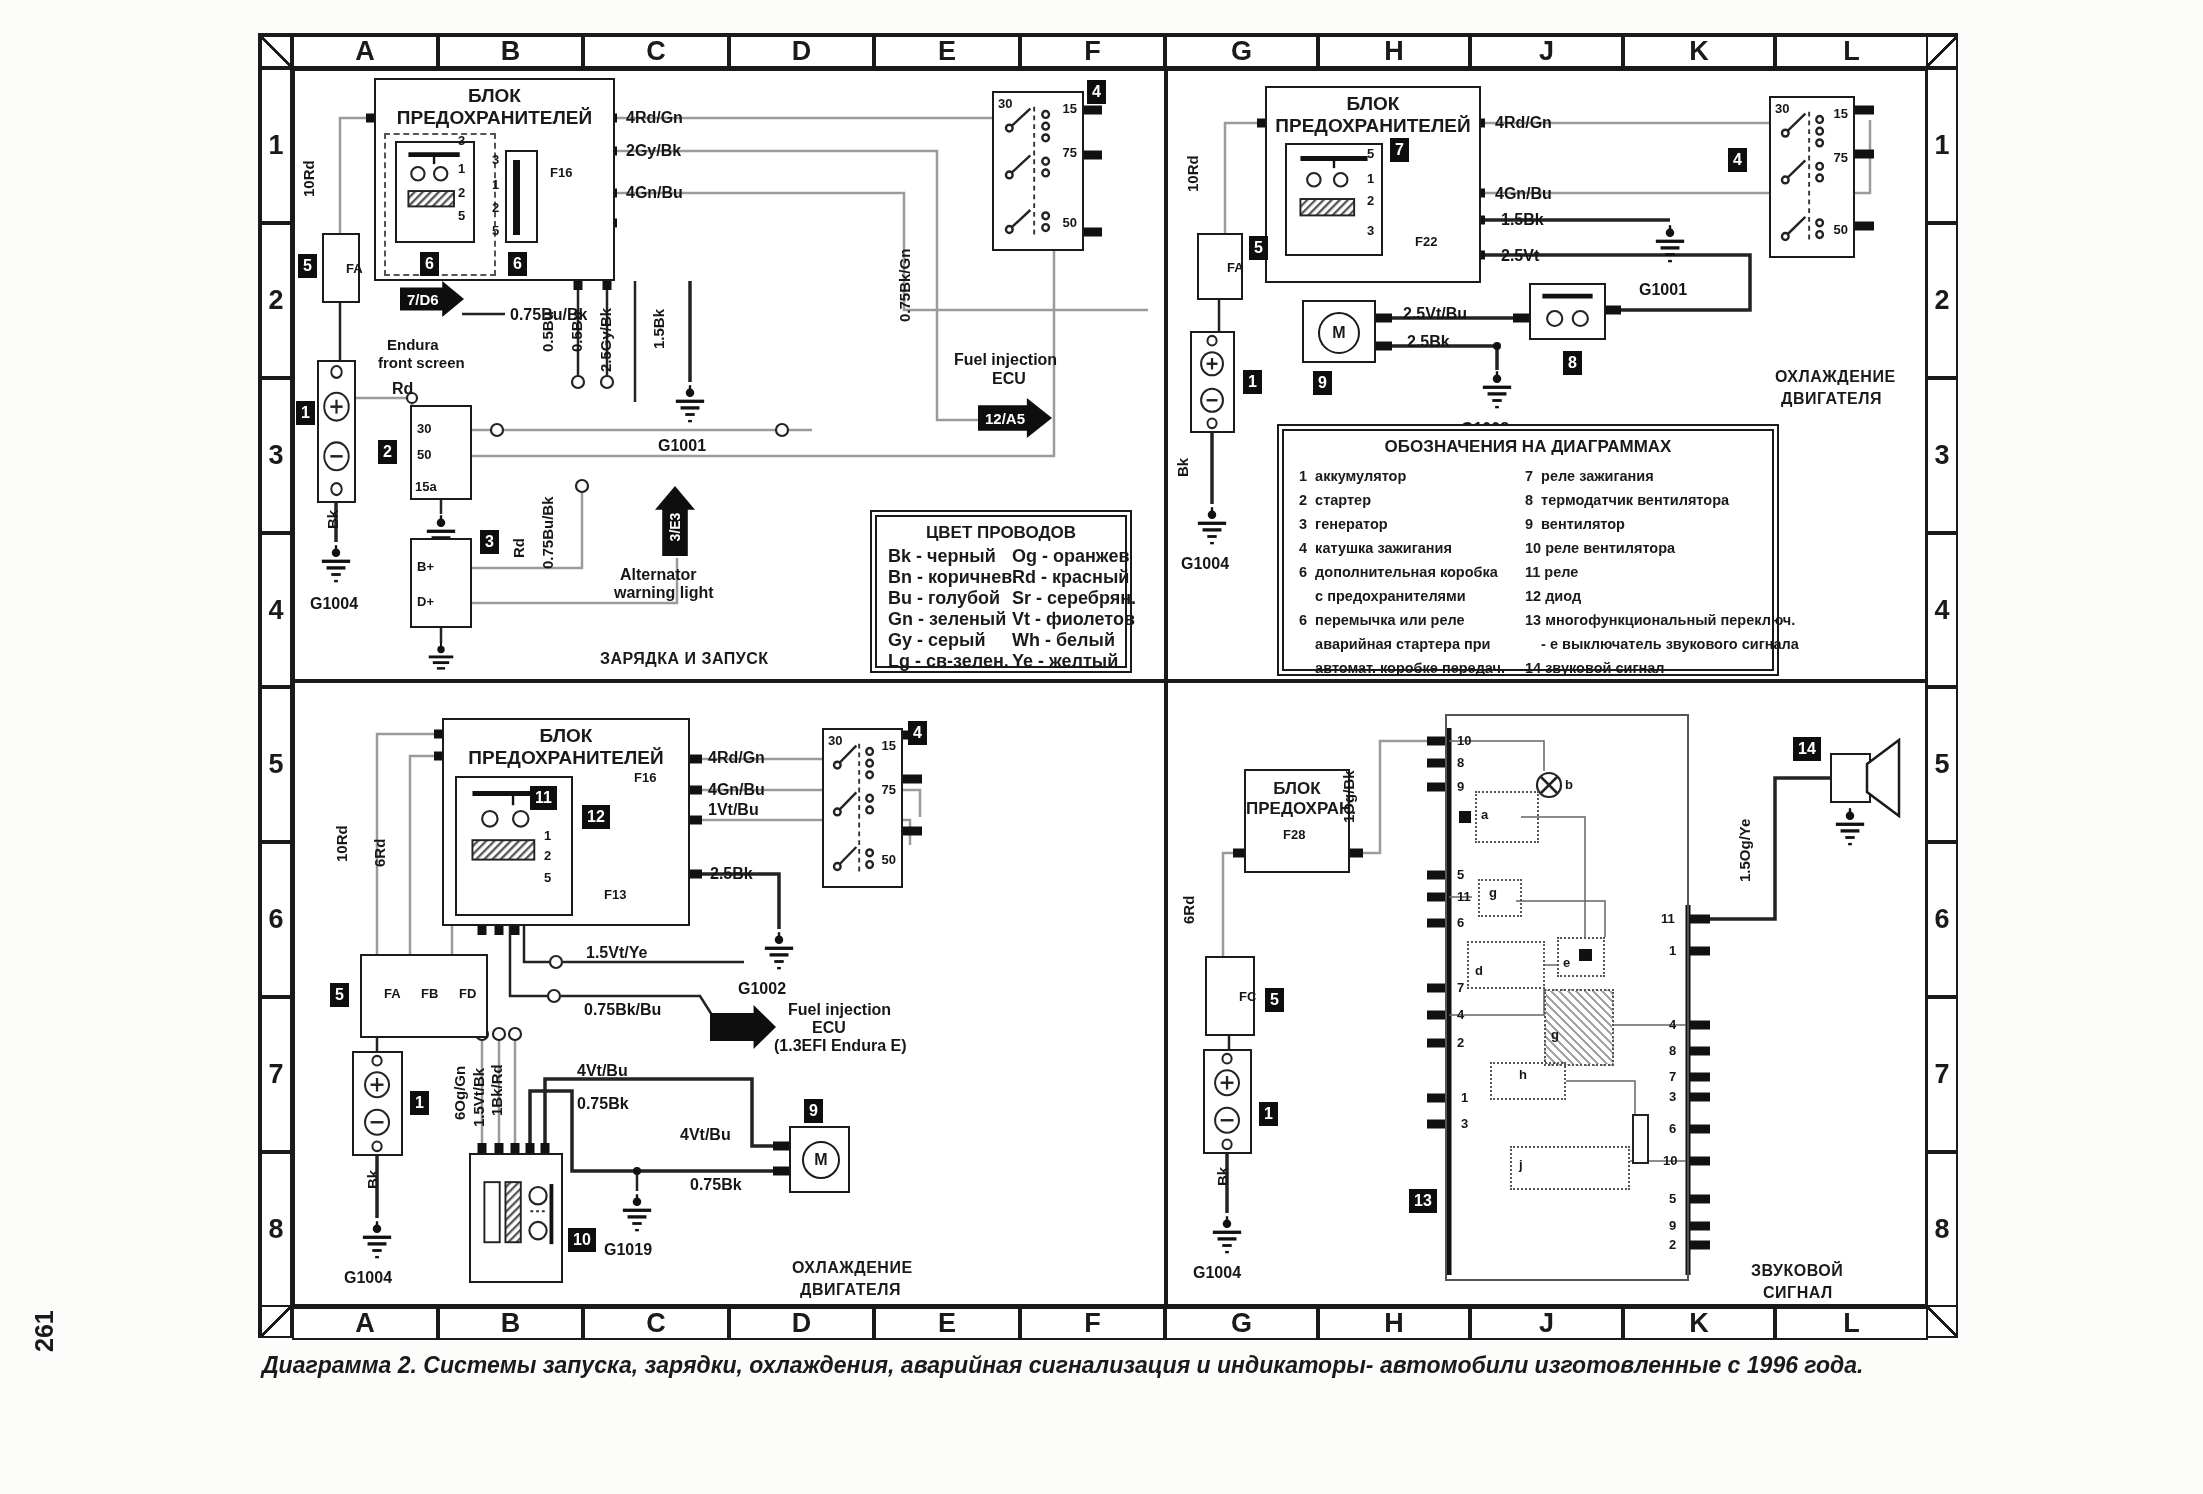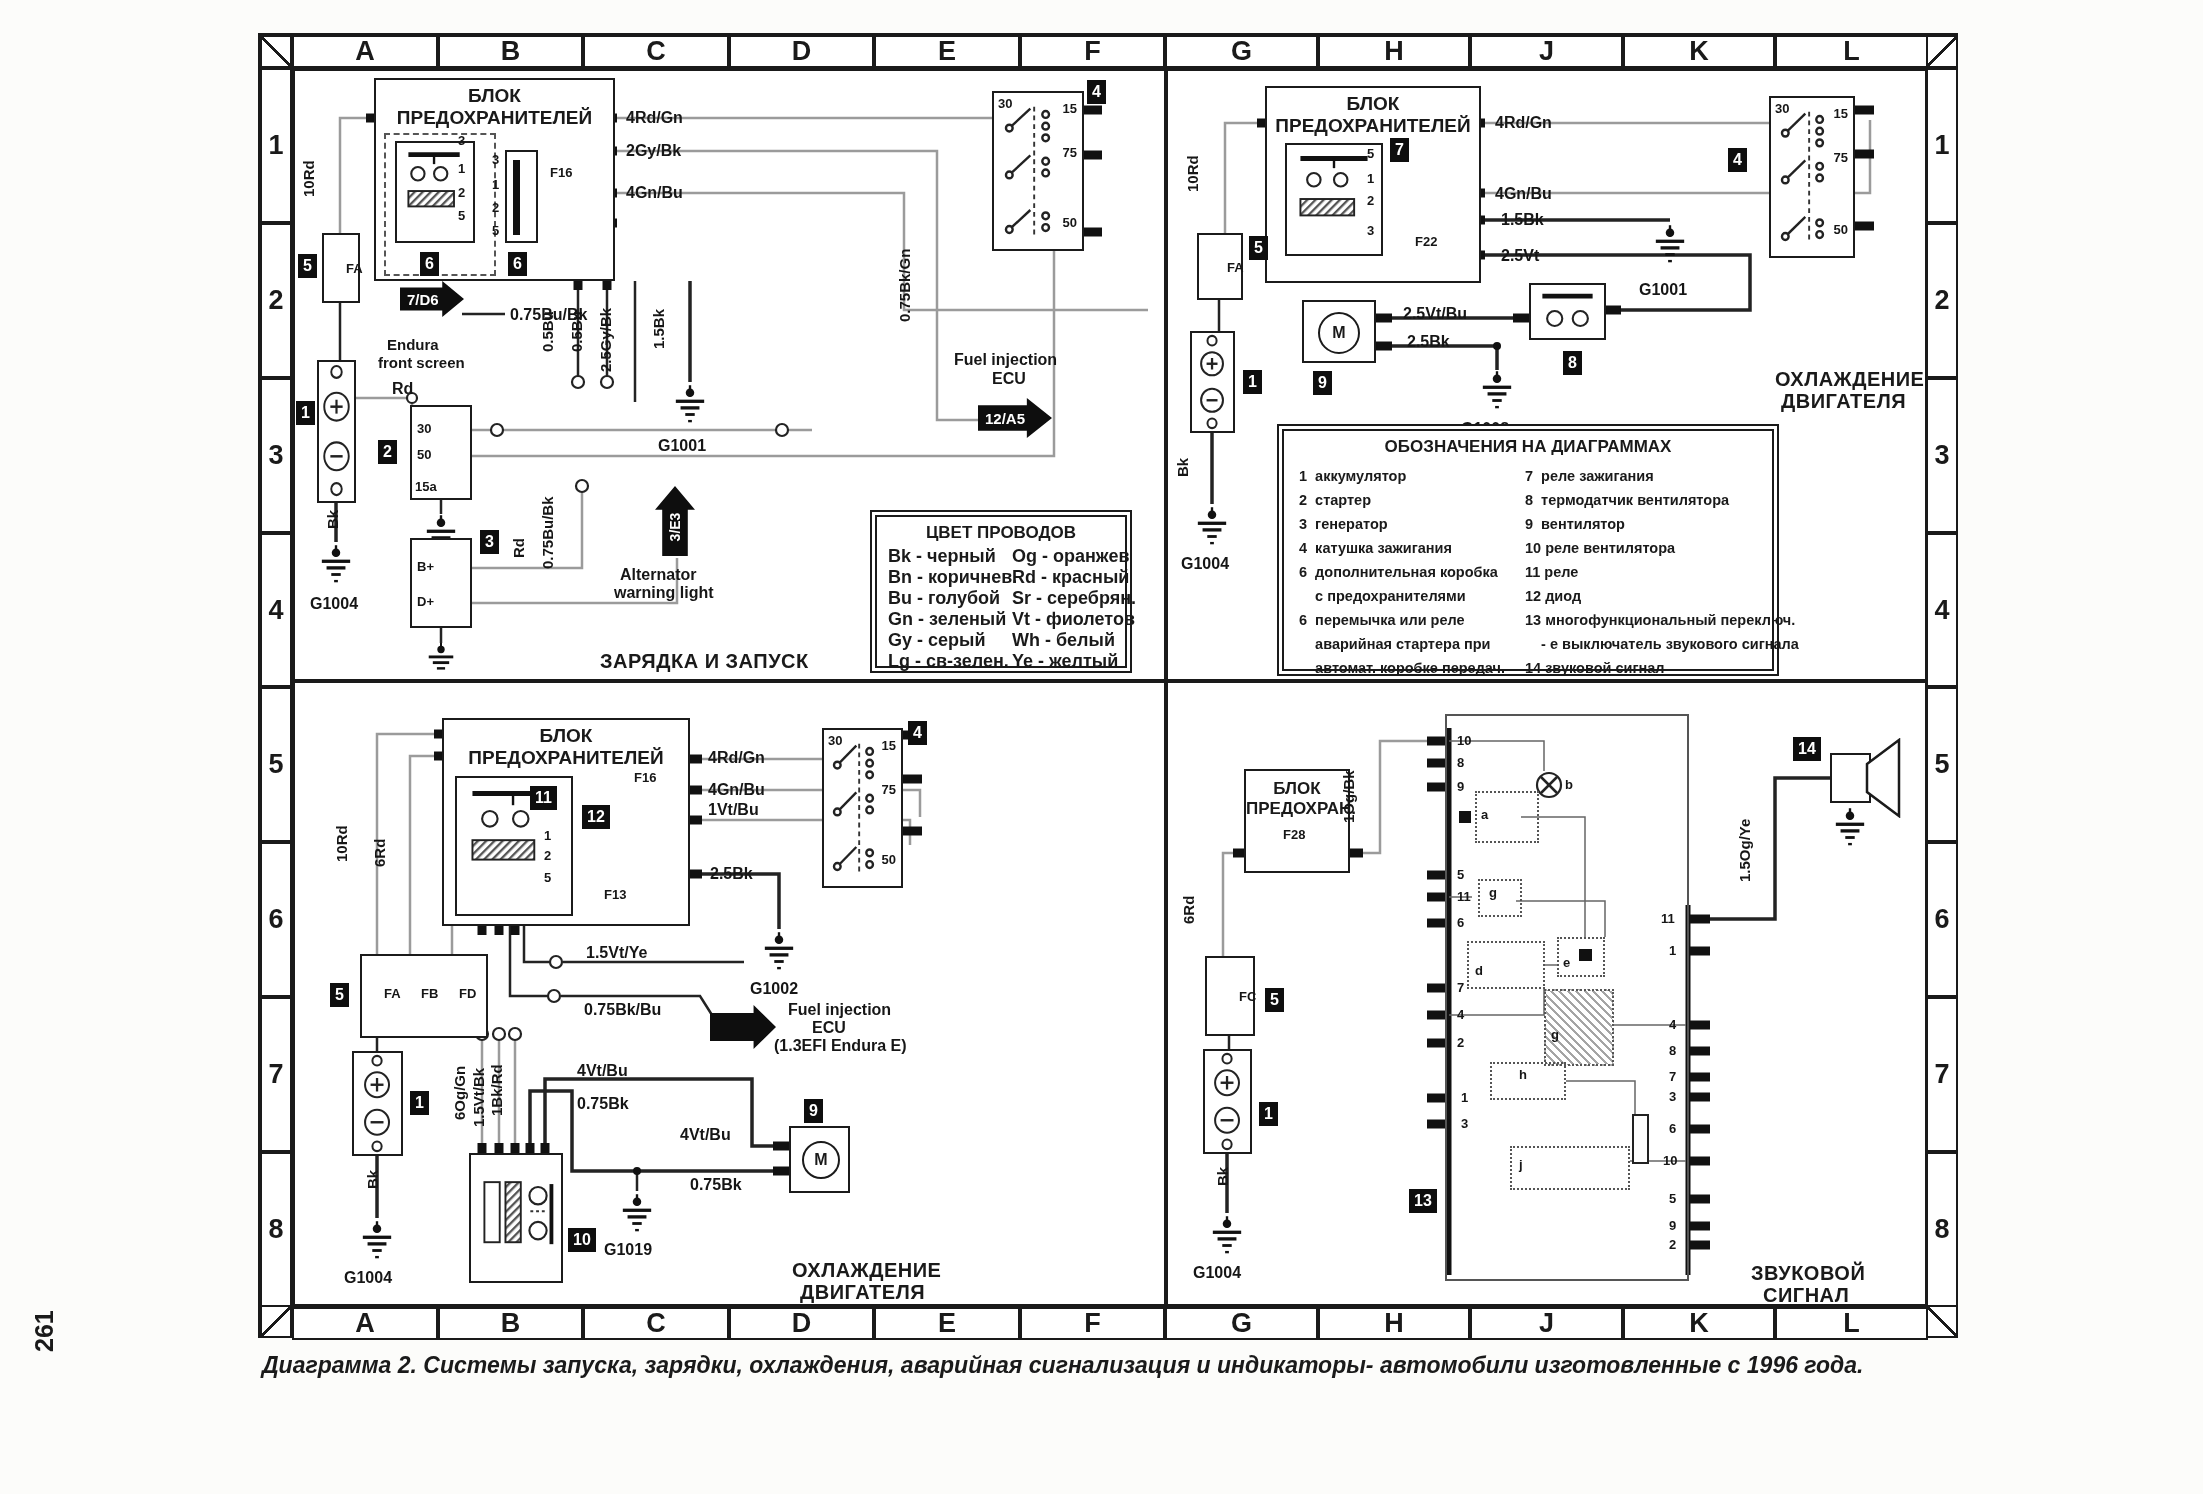--- a/index.html
+++ b/index.html
@@ -26,21 +26,21 @@
   svg line,svg polyline{stroke-linecap:butt}
   .box{position:absolute;border:2.5px solid #1b1b1b;background:#fff}
   .dashedb{position:absolute;border:2px dashed #555}
   .dot4{position:absolute;border:2px dotted #555}
   .hatchbg{background:repeating-linear-gradient(45deg,rgba(90,90,90,.55) 0 2px,transparent 2px 6px)}
   .lbl{position:absolute;font-weight:bold;font-size:16px;white-space:nowrap;color:#161616}
   .sm{font-size:13px}
   .vlbl{position:absolute;white-space:nowrap;font-weight:bold;font-size:15px;color:#161616;transform:rotate(-90deg);transform-origin:0 100%}
   .badge{position:absolute;background:#0e0e0e;color:#fff;font-weight:bold;font-size:16px;line-height:1;padding:4px 5px;min-width:15px;text-align:center}
   .fbtitle{position:absolute;left:0;right:0;top:5px;text-align:center;font-weight:bold;font-size:19px}
-  .sec{position:absolute;font-weight:bold;font-size:20px;letter-spacing:.5px;white-space:nowrap}
+  .sec{position:absolute;font-weight:bold;font-size:16px;letter-spacing:.5px;white-space:nowrap}
   .arrowr{position:absolute;background:#0e0e0e;color:#fff;font-weight:bold;font-size:15px;display:flex;align-items:center;padding-left:7px;clip-path:polygon(0 18%,66% 18%,66% 0,100% 50%,66% 100%,66% 82%,0 82%)}
   .arrowu{position:absolute;background:#0e0e0e;clip-path:polygon(18% 100%,18% 34%,0 34%,50% 0,100% 34%,82% 34%,82% 100%)}
   .arrowu span{position:absolute;left:50%;top:58%;transform:translate(-50%,-50%) rotate(-90deg);color:#fff;font-weight:bold;font-size:14px;white-space:nowrap}
   .gicon{position:absolute;width:34px;height:44px}
   .gicon svg{width:100%;height:100%}
   .gicon line{stroke:#111}
   .fillsvg{position:absolute;left:0;top:0;width:100%;height:100%}
   .leg{position:absolute;border:2px solid #1a1a1a;outline:2px solid #1a1a1a;outline-offset:-7px;background:#fff}
   .legtitle{position:absolute;left:0;right:0;top:11px;text-align:center;font-weight:bold;font-size:17px}
   .legcol{position:absolute}
@@ -637,21 +637,21 @@
       <span class="lbl" style="left:292px;top:318px">0.75Bk/Bu</span>
 
       <div class="gicon" style="left:470px;top:248px"><svg viewBox="0 0 36 44">
             <line x1="18" y1="0" x2="18" y2="12" stroke-width="2.5"></line>
             <circle cx="18" cy="8" r="4.5" fill="#111"></circle>
             <line x1="3" y1="17" x2="33" y2="17" stroke-width="3.5"></line>
             <line x1="8" y1="24" x2="28" y2="24" stroke-width="3.5"></line>
             <line x1="13" y1="31" x2="23" y2="31" stroke-width="3"></line>
             <line x1="16" y1="38" x2="20" y2="38" stroke-width="2.5"></line>
           </svg></div>
-      <span class="lbl" style="left:458px;top:297px">G1002</span>
+      <span class="lbl" style="left:446px;top:297px">G1002</span>
 
       <div class="box" style="left:530px;top:45px;width:81px;height:160px">
         <svg class="fillsvg" viewBox="0 0 81 160" preserveAspectRatio="none">
           <line x1="37" y1="14" x2="37" y2="146" stroke="#333" stroke-width="2" stroke-dasharray="5 4"></line>
           <g stroke="#222" stroke-width="2.5" fill="#fff">
             <line x1="14" y1="36" x2="34" y2="16"></line>
               <circle cx="14" cy="36" r="3.5"></circle>
               <circle cx="48" cy="22" r="3.5"></circle>
               <circle cx="48" cy="34" r="3.5"></circle>
               <circle cx="48" cy="46" r="3.5"></circle>

